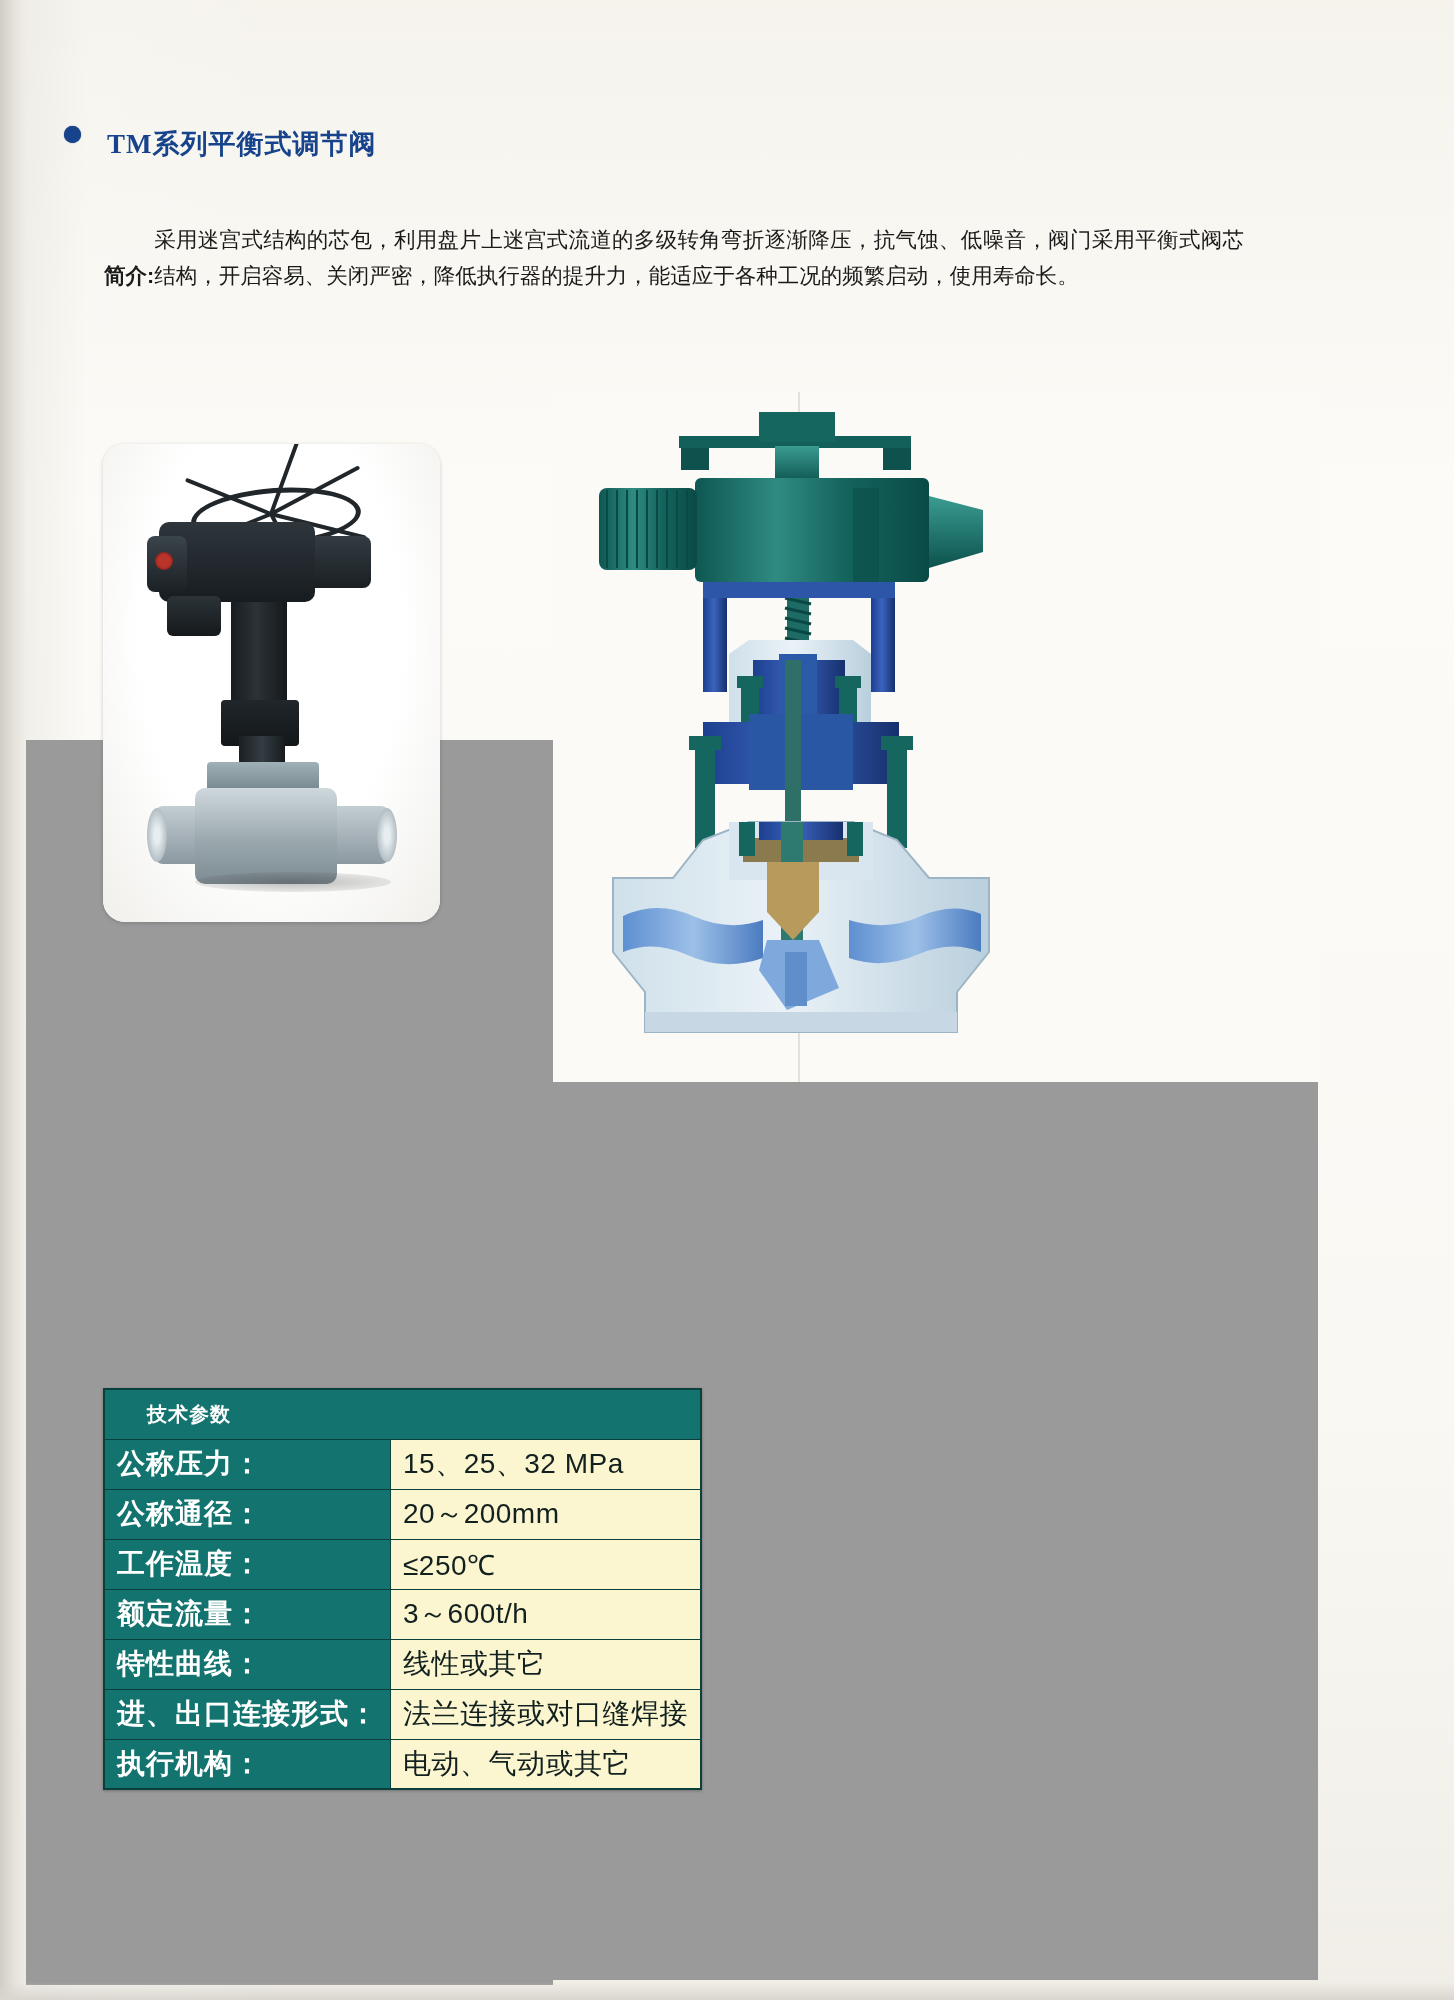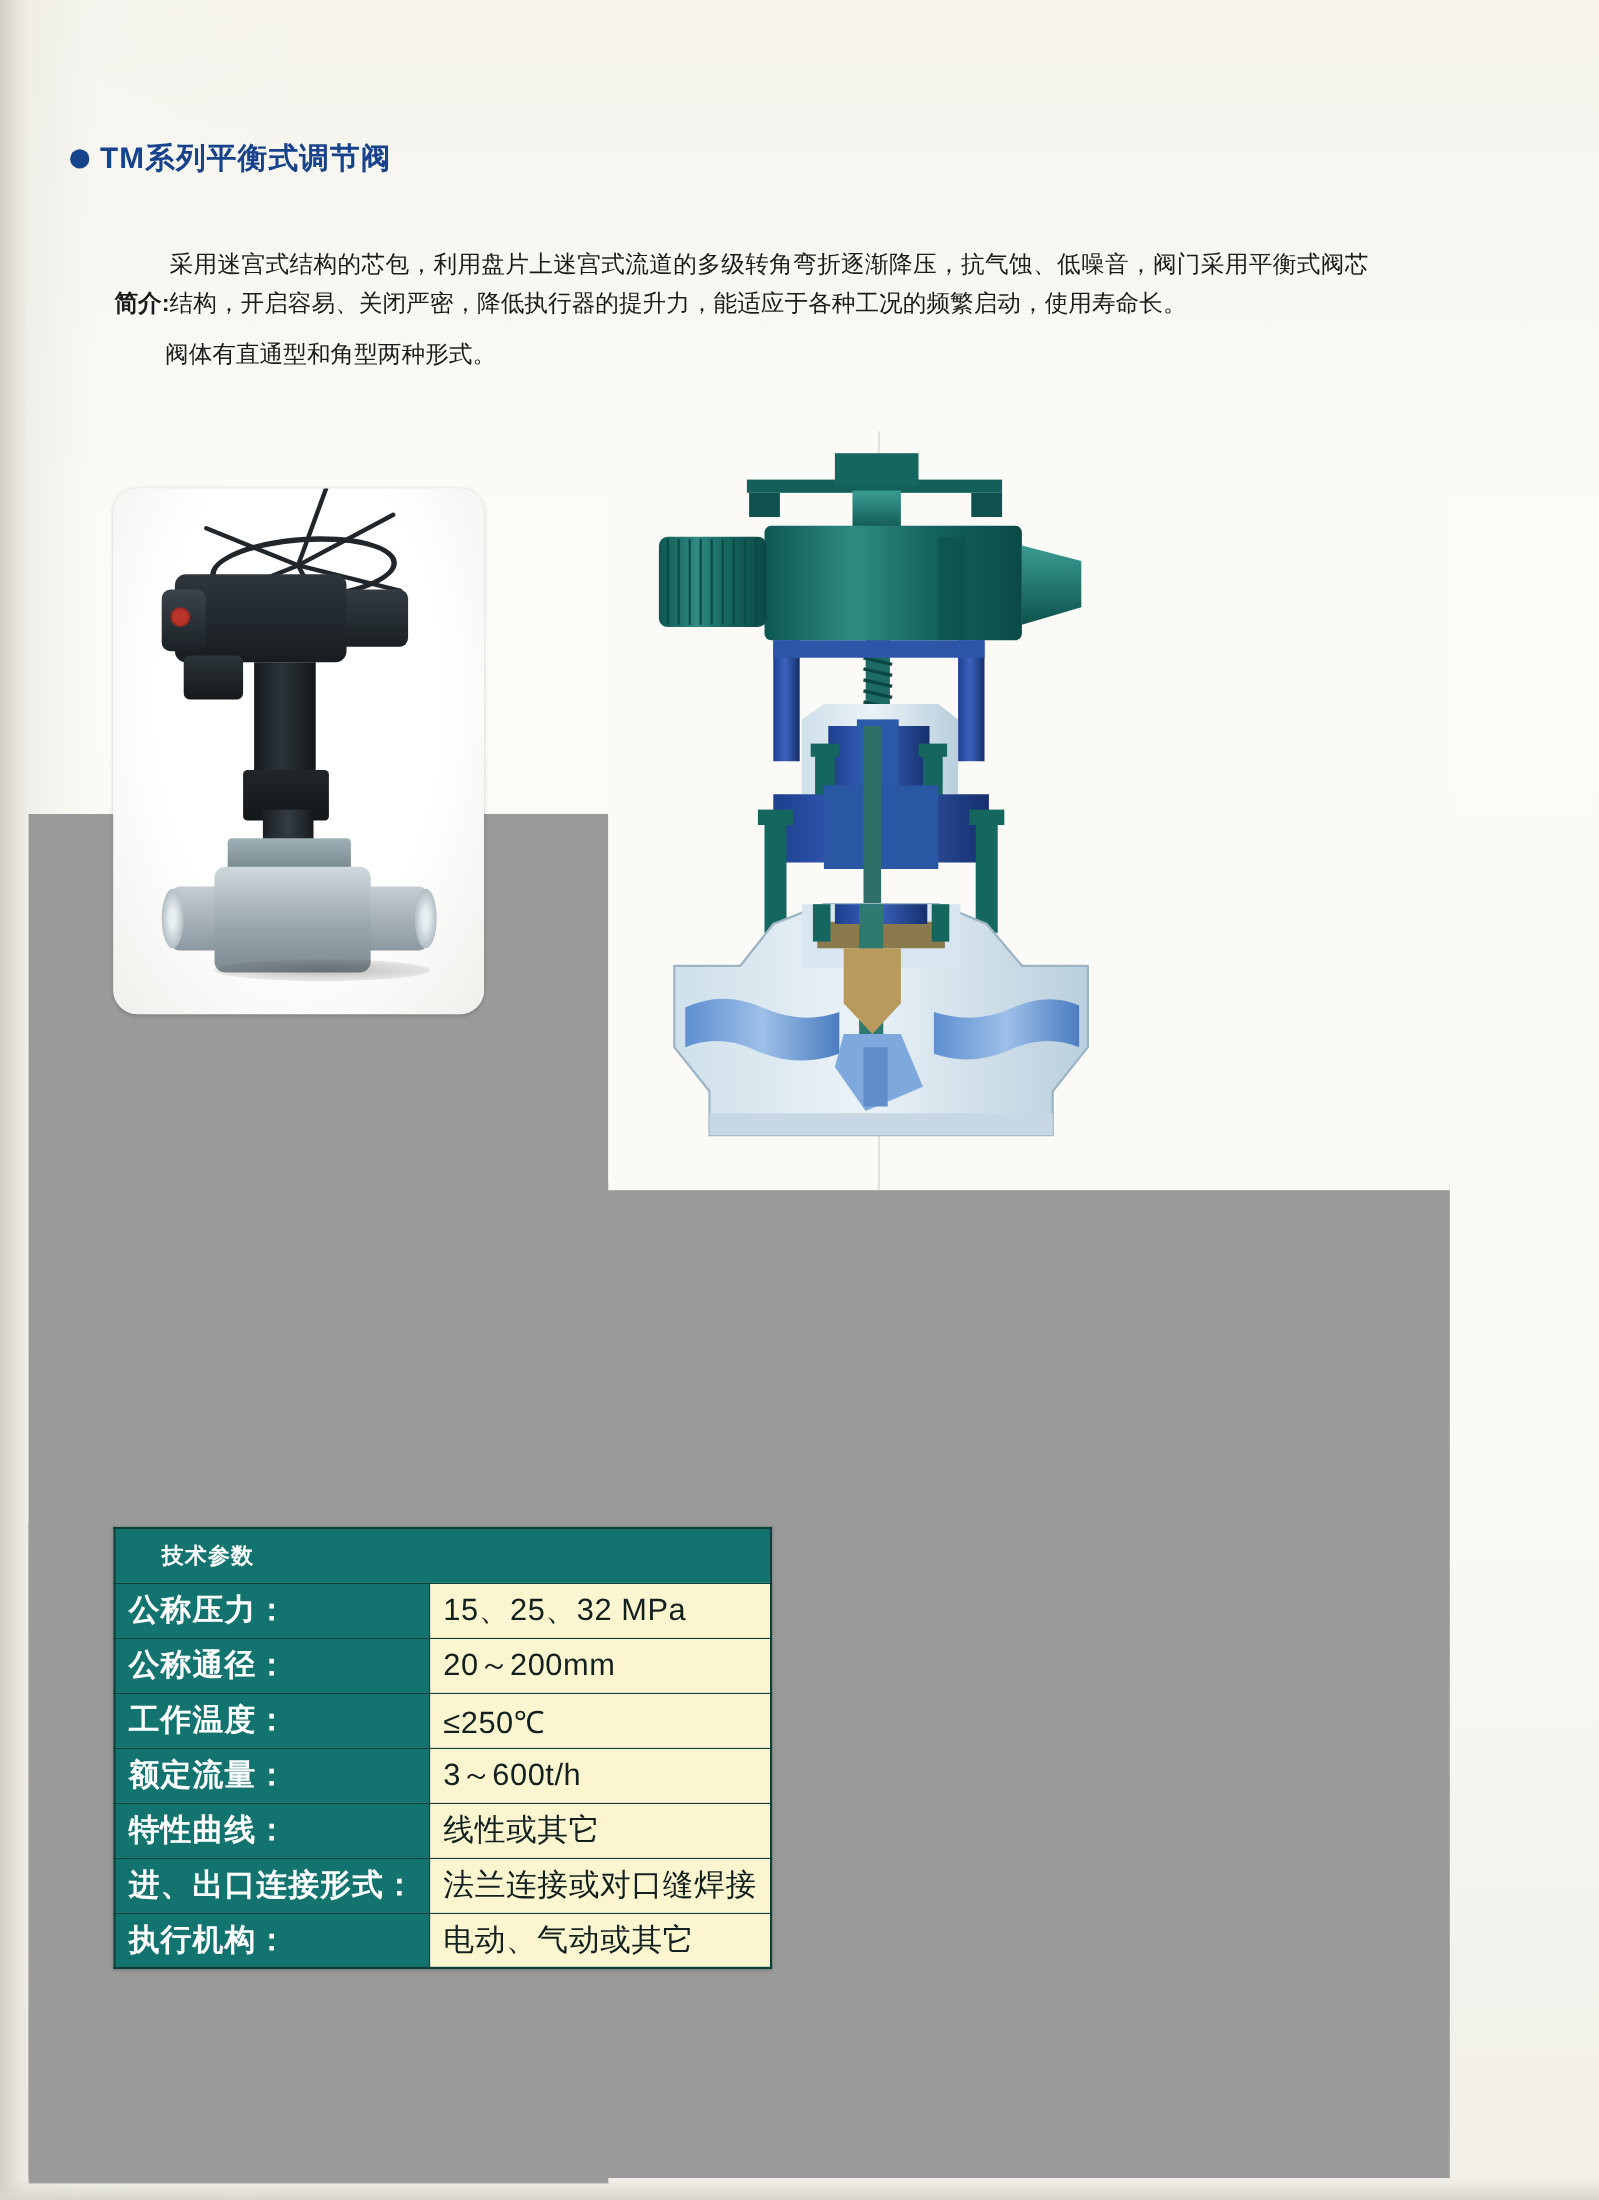--- a/index.html
+++ b/index.html
@@ -38,22 +38,23 @@
     background: linear-gradient(0deg, #d8d6cf 0%, rgba(240,238,231,0) 100%);
     pointer-events: none;
   }
 
   
   .title-row {
     position: absolute;
     left: 64px;
     top: 126px;
     display: flex;
-    align-items: center;
-    gap: 10px;
+    align-items: flex-start;
+    gap: 26px;
+    font-family: Liberation Serif, serif;
   }
   .bullet-dot {
     width: 17px;
     height: 17px;
     border-radius: 50%;
     background: #17438c;
     box-shadow: 0 0 1px #0d2d66;
     flex: none;
   }
   .title-text {
@@ -297,21 +298,20 @@
   <div class="title-row">
     <div class="bullet-dot"></div>
     <div class="title-text">TM系列平衡式调节阀</div>
   </div>
 
   <div class="intro">
     <div class="intro-line">
       <span class="intro-label">简介:</span>
       <span class="intro-body">采用迷宫式结构的芯包，利用盘片上迷宫式流道的多级转角弯折逐渐降压，抗气蚀、低噪音，阀门采用平衡式阀芯结构，开启容易、关闭严密，降低执行器的提升力，能适应于各种工况的频繁启动，使用寿命长。</span>
     </div>
-    <div class="intro-extra">阀体有直通型和角型两种形式。</div>
   </div>
 
   <div class="photo-card">
     <div class="photo-inner">
       <div class="ph handwheel">
         <div class="hw-ring"></div>
         <div class="hw-spoke" style="left:106px; top:36px; width:100px; transform:rotate(-28deg);"></div>
         <div class="hw-spoke" style="left:106px; top:36px; width:98px; transform:rotate(14deg);"></div>
         <div class="hw-spoke" style="left:106px; top:36px; width:96px; transform:rotate(158deg);"></div>
         <div class="hw-spoke" style="left:106px; top:36px; width:92px; transform:rotate(202deg);"></div>

